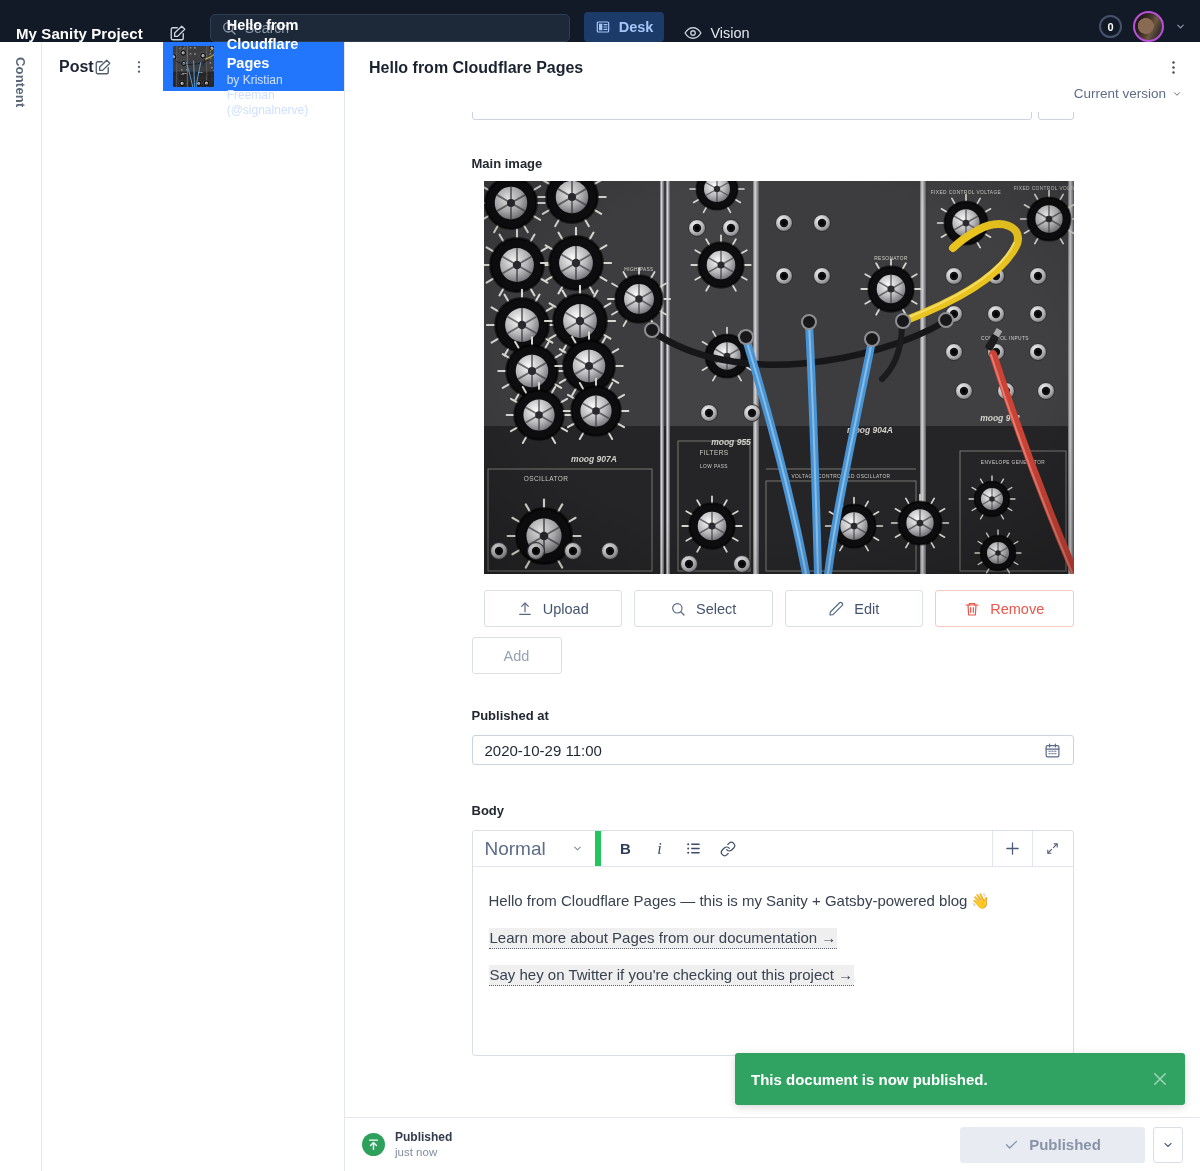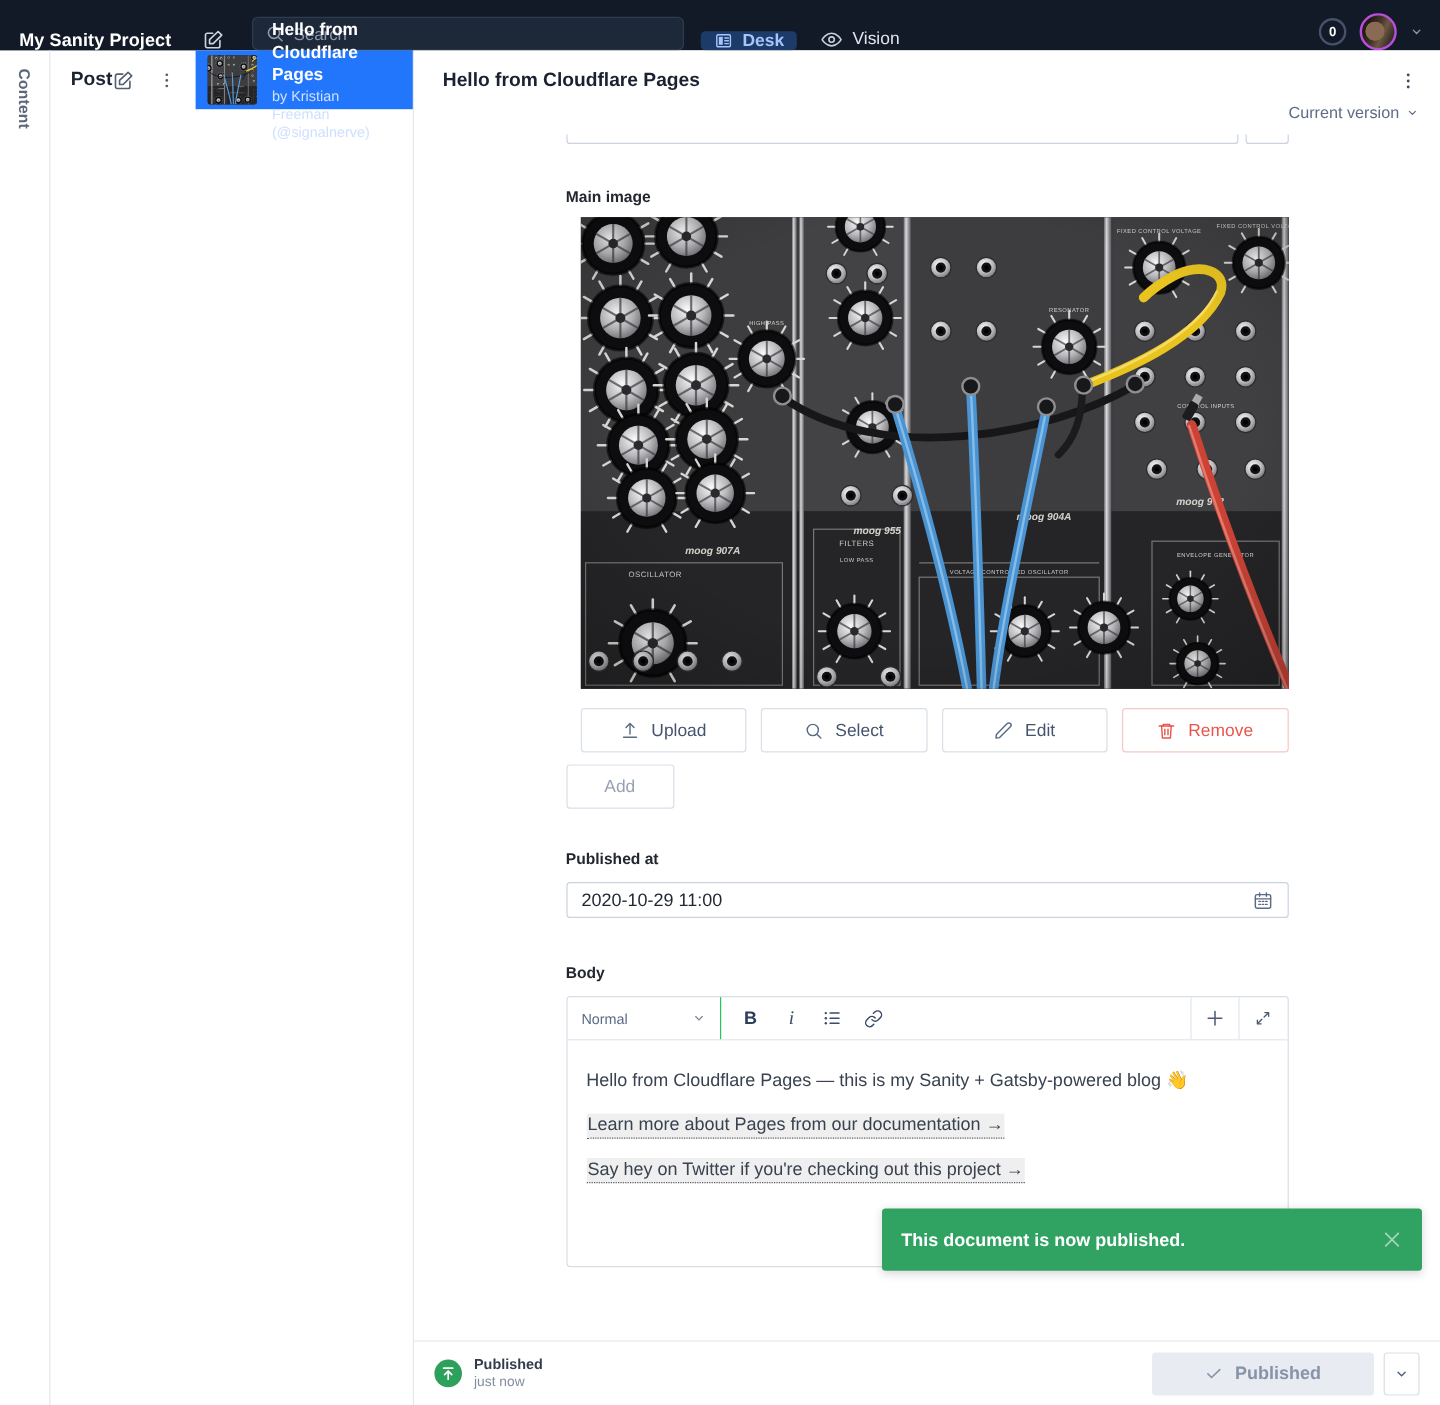--- a/index.html
+++ b/index.html
@@ -8,21 +8,21 @@
 
   
   .topbar { height:42px; background:#121a28; display:flex; align-items:flex-end; padding:0 14px 0 16px; }
   .proj-title { color:#fff; font-size:15px; font-weight:700; letter-spacing:.1px; }
   .icon-btn { display:flex; align-items:center; justify-content:center; cursor:pointer; }
   .compose-top { margin-left:26px; color:#cdd5e0; }
   .search-box { width:360px; height:28px; margin-left:23px; background:#1d2939; border:1px solid #2e3c52; border-radius:5px; display:flex; align-items:center; padding:0 10px; gap:8px; }
   .search-box svg { flex:none; }
   .search-box input { flex:1; background:transparent; border:none; outline:none; color:#c3ccd9; font-size:14px; font-family:"Liberation Sans",sans-serif; }
   .search-box input::placeholder { color:#8d99ad; }
-  .tab-desk { margin-left:14px; height:16px; padding:0 11px; border-radius:4px; background:#1d3b68; color:#a5c6fb; font-size:14.5px; font-weight:700; display:flex; align-items:center; gap:8px; }
+  .tab-desk { margin-left:14px; height:30px; padding:0 11px; border-radius:4px; background:#1d3b68; color:#a5c6fb; font-size:14.5px; font-weight:700; display:flex; align-items:center; gap:8px; }
   .tab-vision { margin-left:20px; color:#e2e7ee; font-size:14.5px; font-weight:500; display:flex; align-items:center; gap:8px; }
   .top-right { margin-left:auto; display:flex; align-items:center; gap:11px; }
   .badge0 { width:23px; height:23px; border-radius:50%; border:2px solid #46526a; color:#fff; font-size:11px; font-weight:700; display:flex; align-items:center; justify-content:center; }
   .avatar { width:31px; height:31px; border-radius:50%; border:2px solid #bb4fdb; background:
       radial-gradient(circle at 40% 48%, #8a6a52 0 36%, rgba(0,0,0,0) 38%),
       linear-gradient(115deg, #211c17 22%, #46362a 46%, #6d5742 62%, #39332b 82%);
   }
   .chev-top { color:#8e99ab; display:flex; }
 
   
@@ -69,35 +69,35 @@
   .btn-add { margin-top:10px; width:90px; color:#97a1b4; }
 
   .lbl-pub { margin-top:34px; }
   .input-row { margin-top:12px; height:30px; border:1px solid #cbd3de; border-radius:3px; display:flex; align-items:center; padding:0 12px; }
   .input-row input { flex:1; border:none; outline:none; font-size:15px; color:#1f2733; font-family:"Liberation Sans",sans-serif; background:transparent; }
   .cal-icon { color:#5a6a85; display:flex; cursor:pointer; }
 
   .lbl-body { margin-top:38px; }
   .editor { margin-top:12px; border:1px solid #d9dfe7; border-radius:3px; height:226px; display:flex; flex-direction:column; }
   .toolbar { height:36px; display:flex; border-bottom:1px solid #e2e7ee; flex:none; }
-  .tb-style { width:128px; display:flex; align-items:center; justify-content:space-between; padding:0 12px; border-right:1px solid #22c55e; color:#5d6c87; font-size:12px; cursor:pointer; }
+  .tb-style { width:128px; display:flex; align-items:center; justify-content:space-between; padding:0 12px; border-right:6px solid #22c55e; color:#5d6c87; font-size:19px; cursor:pointer; }
   .tb-icons { flex:1; display:flex; align-items:center; padding:0 8px; }
   .tb-btn { width:34px; height:30px; display:flex; align-items:center; justify-content:center; color:#3c4b68; cursor:pointer; }
   .tb-bold { font-weight:700; font-size:15px; color:#2e3d59; }
   .tb-italic { font-style:italic; font-family:"Liberation Serif",serif; font-size:16px; }
   .tb-right { display:flex; border-left:1px solid #e2e7ee; }
   .tb-plus, .tb-exp { width:40px; display:flex; align-items:center; justify-content:center; color:#4d5b76; cursor:pointer; }
   .tb-plus { border-right:1px solid #e2e7ee; }
   .editor-body { padding:10px 16px; font-size:15px; color:#39424f; line-height:24px; }
   .para { margin-top:12px; }
   .link-line { margin-top:13px; }
   .rt-link { background:#efeff0; border-bottom:1px dotted #5b6069; padding:1px 1px 2px 1px; cursor:pointer; }
 
   
-  .toast { position:absolute; left:390px; top:965px; width:450px; height:52px; background:#30a262; border-radius:3px; display:flex; align-items:center; padding:0 16px; box-shadow:0 2px 8px rgba(0,0,0,.16); z-index:6; }
+  .toast { position:absolute; left:390px; top:1011px; width:450px; height:52px; background:#30a262; border-radius:3px; display:flex; align-items:center; padding:0 16px; box-shadow:0 2px 8px rgba(0,0,0,.16); z-index:6; }
   .toast-msg { color:#fff; font-size:15px; font-weight:600; }
   .toast-x { margin-left:auto; color:rgba(255,255,255,.55); display:flex; cursor:pointer; }
 
   
   .footer { height:54px; border-top:1px solid #e4e8ee; display:flex; align-items:center; padding:0 17px; background:#fff; flex:none; }
   .pub-circle { width:23px; height:23px; border-radius:50%; background:#2da05c; color:#fff; display:flex; align-items:center; justify-content:center; flex:none; }
   .pub-meta { margin-left:10px; line-height:15px; }
   .pm1 { font-size:12px; font-weight:600; color:#333c4b; }
   .pm2 { font-size:11.5px; color:#818da0; }
   .foot-right { margin-left:auto; display:flex; gap:8px; }

